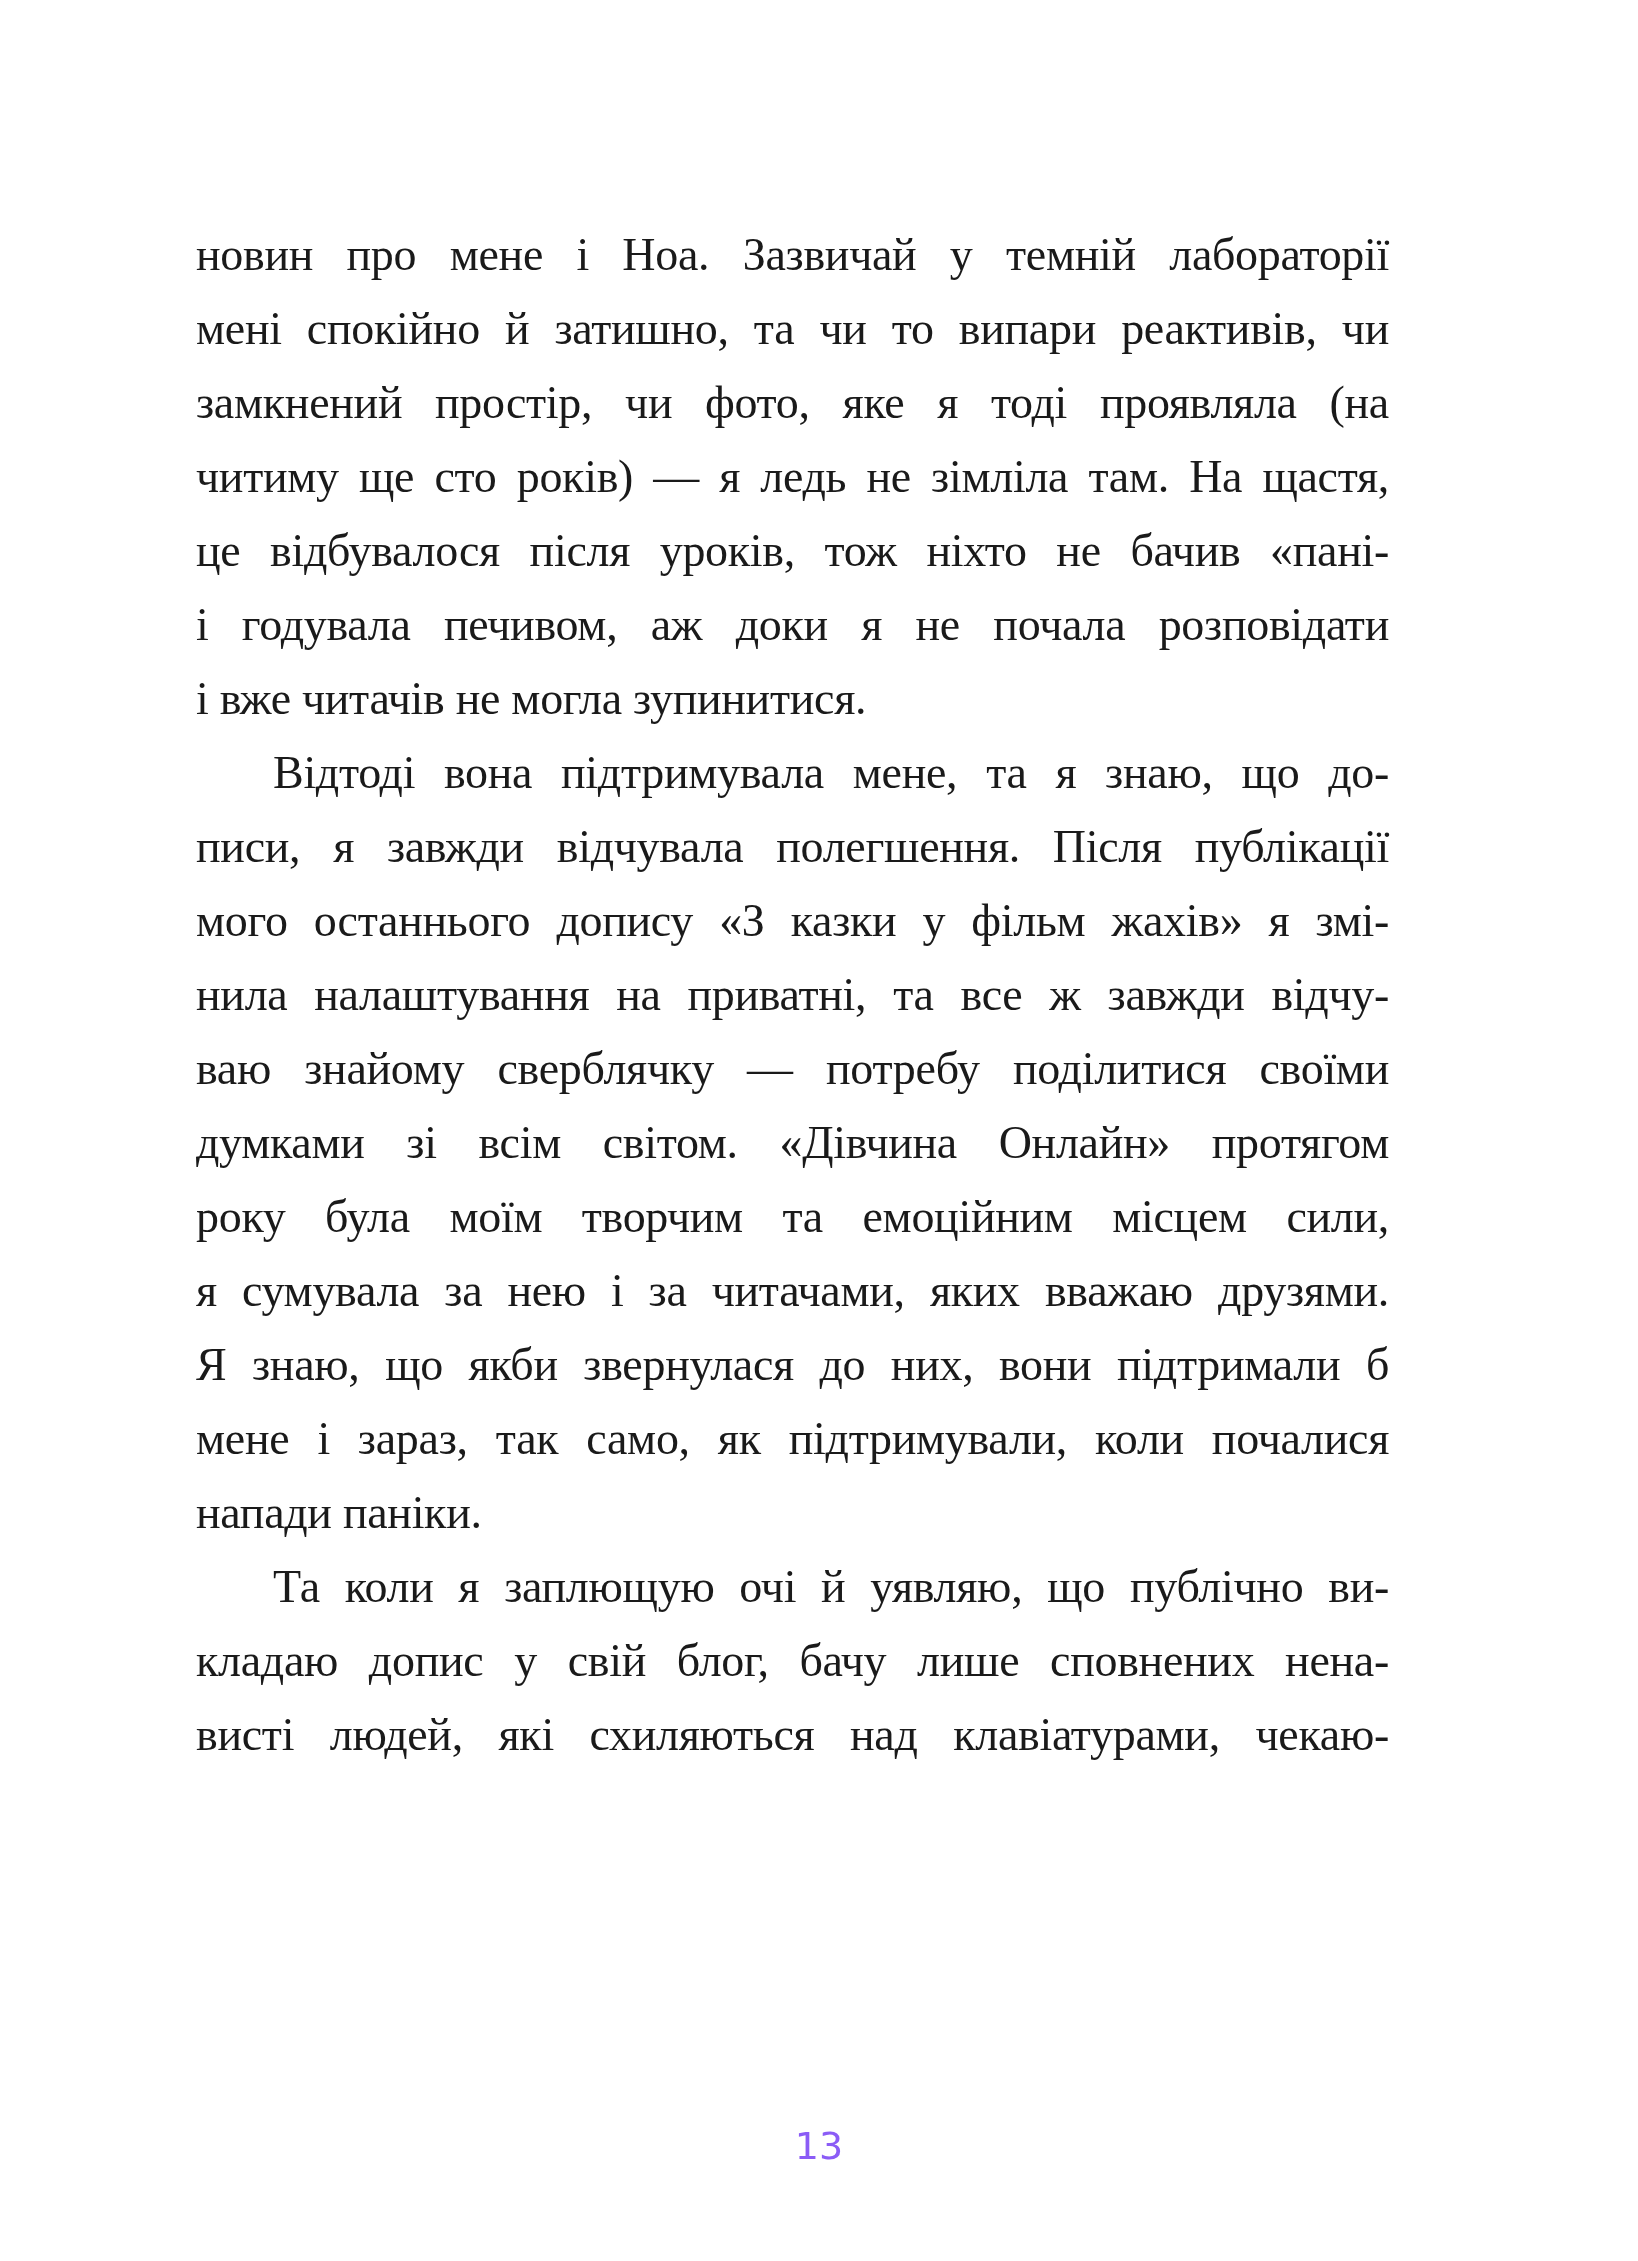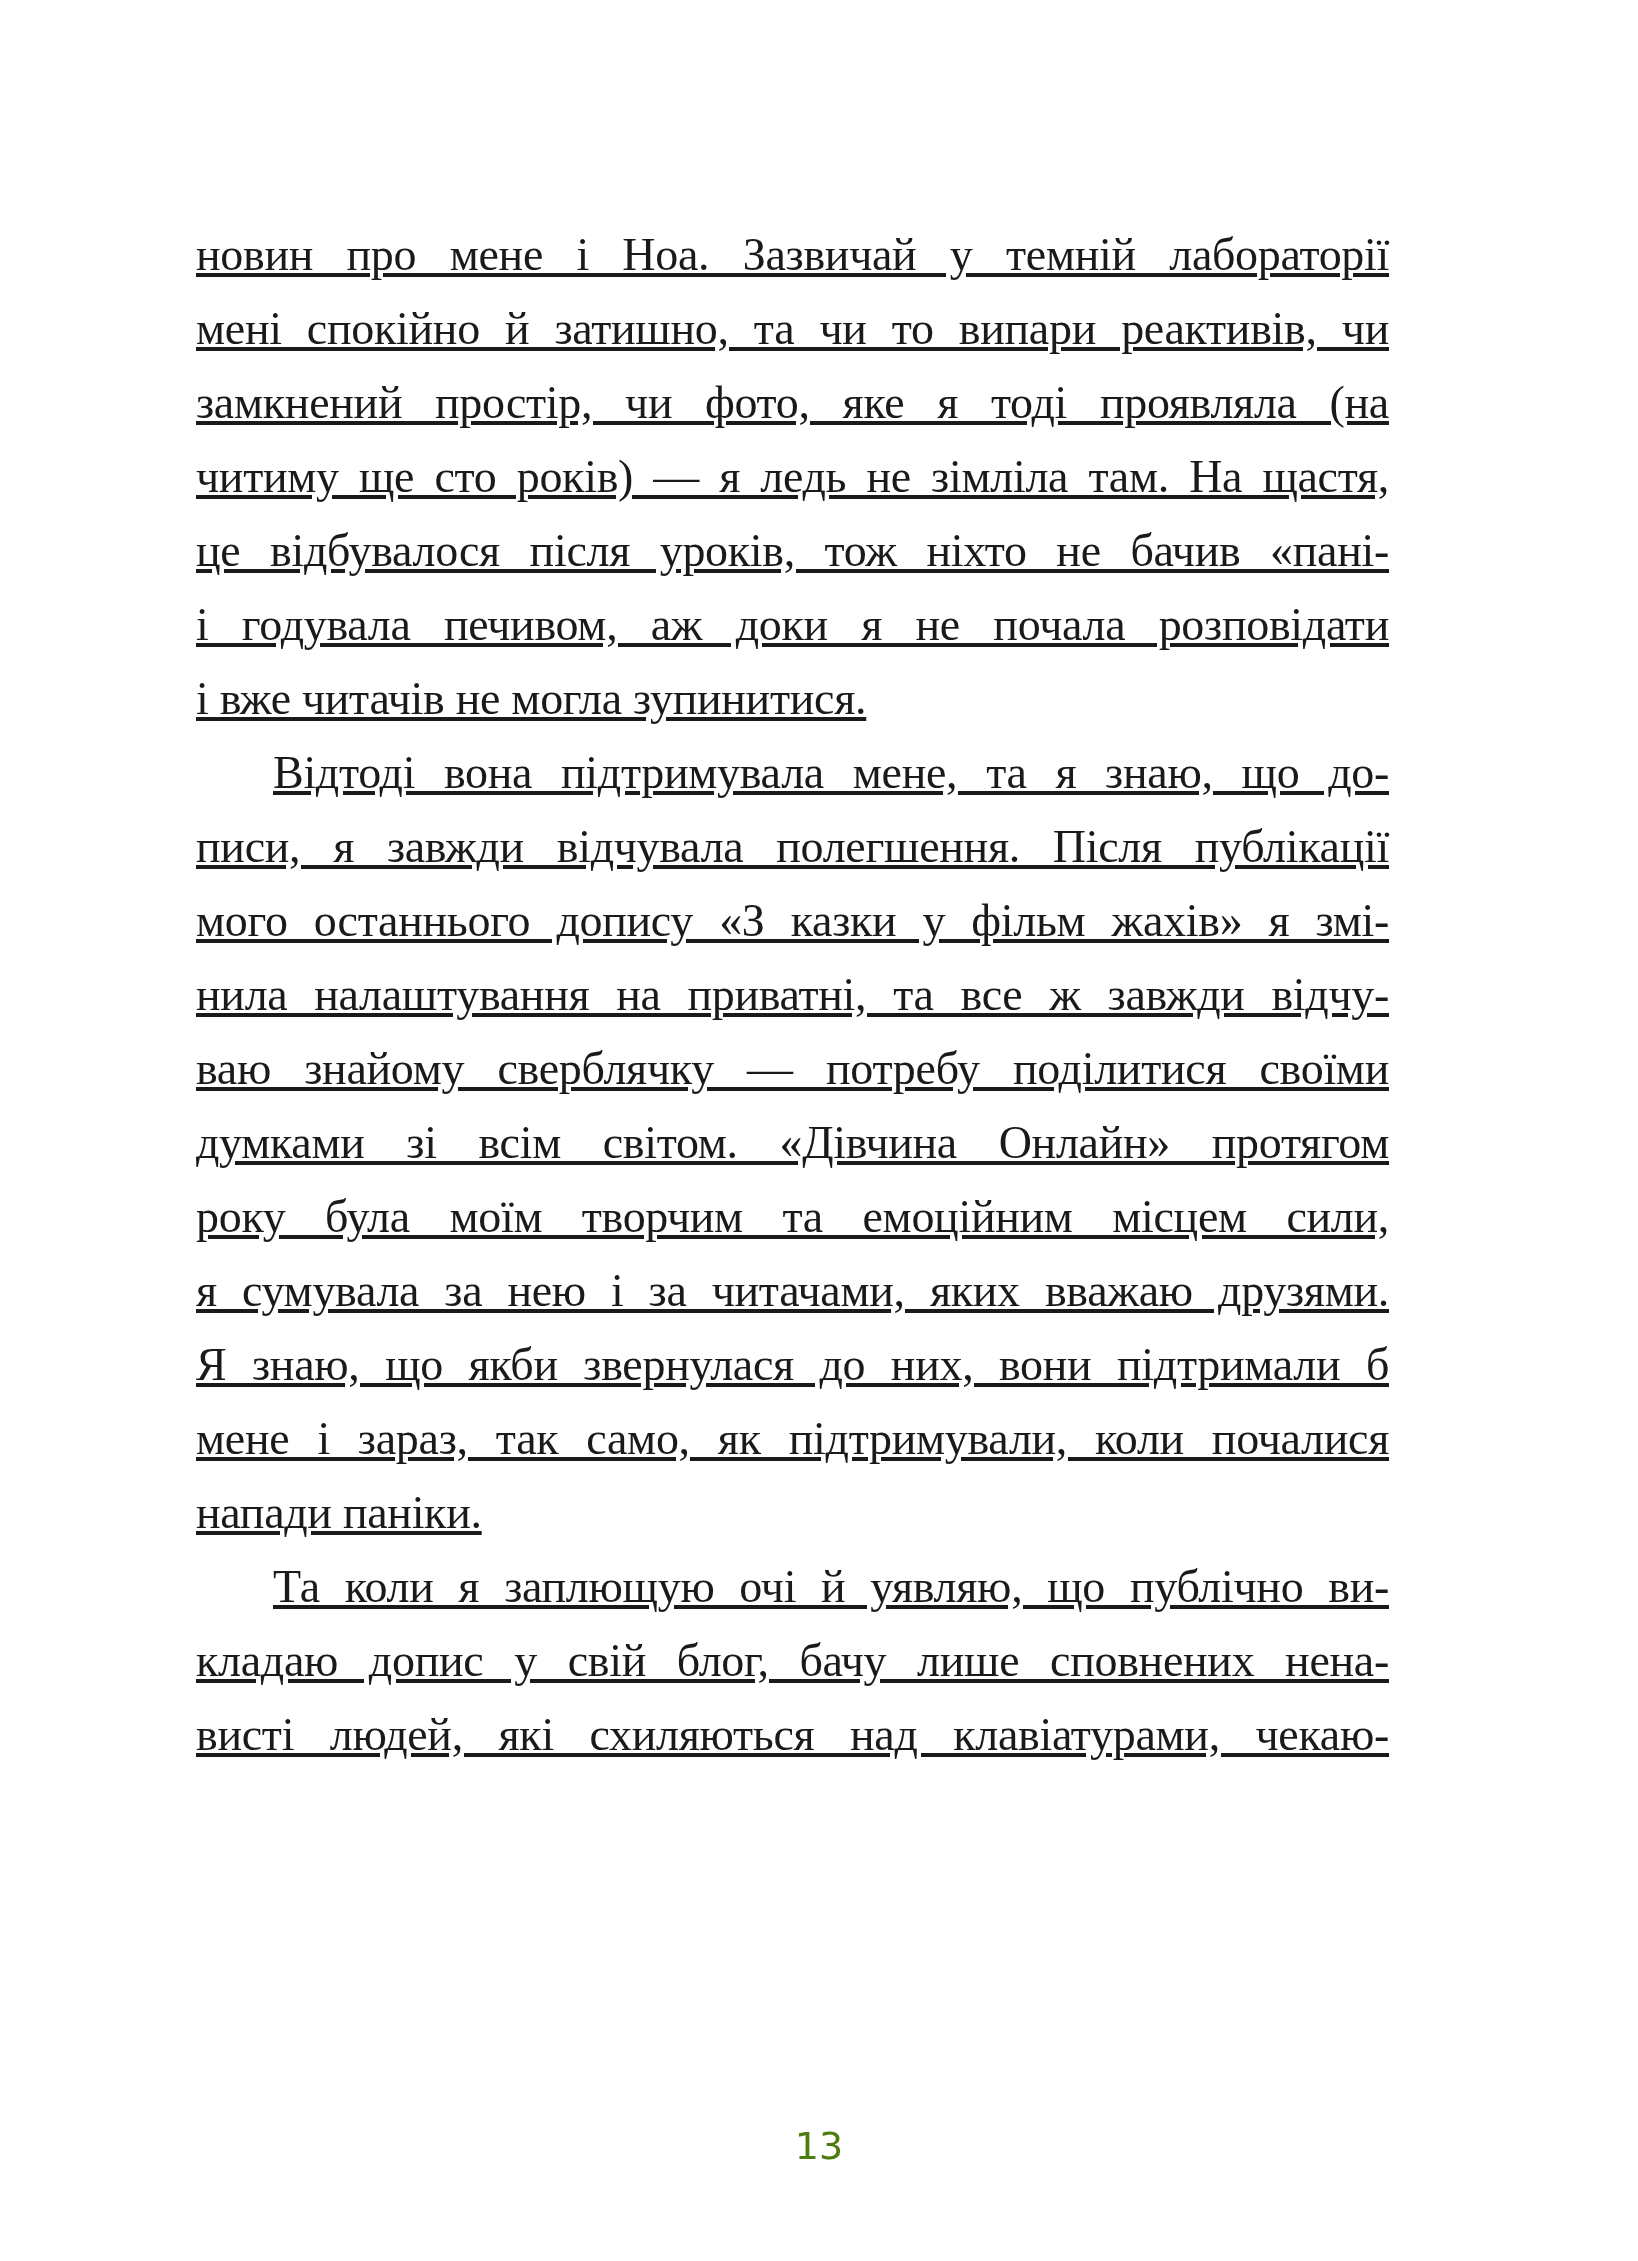--- a/index.html
+++ b/index.html
@@ -20,21 +20,20 @@
     left: 0; top: 0;
     width: 1638px;
     height: 2261px;
     background: #ffffff;
   }
   .text-block {
     position: absolute;
     left: 196px;
     top: 218px;
     width: 1193px;
-    text-decoration: underline;
   }
   .line {
     display: block;
     height: 74px;
     line-height: 74px;
     font-size: 46px;
     white-space: nowrap;
     text-align: justify;
     text-align-last: justify;
     letter-spacing: -0.3px;
@@ -47,21 +46,21 @@
   }
   .page-number {
     position: absolute;
     left: 0;
     width: 1638px;
     top: 2125px;
     text-align: center;
     font-family: "DejaVu Sans", "Liberation Sans", sans-serif;
     font-size: 38px;
     line-height: 43px;
-    color: #4d7c0f;
+    color: #8b5cf6;
   }
 </style>
 </head>
 <body>
 
 <div class="page">
   <div class="text-block">
 
     <div>
       <span class="line">новин про мене і Ноа. Зазвичай у темній лабораторії</span>

